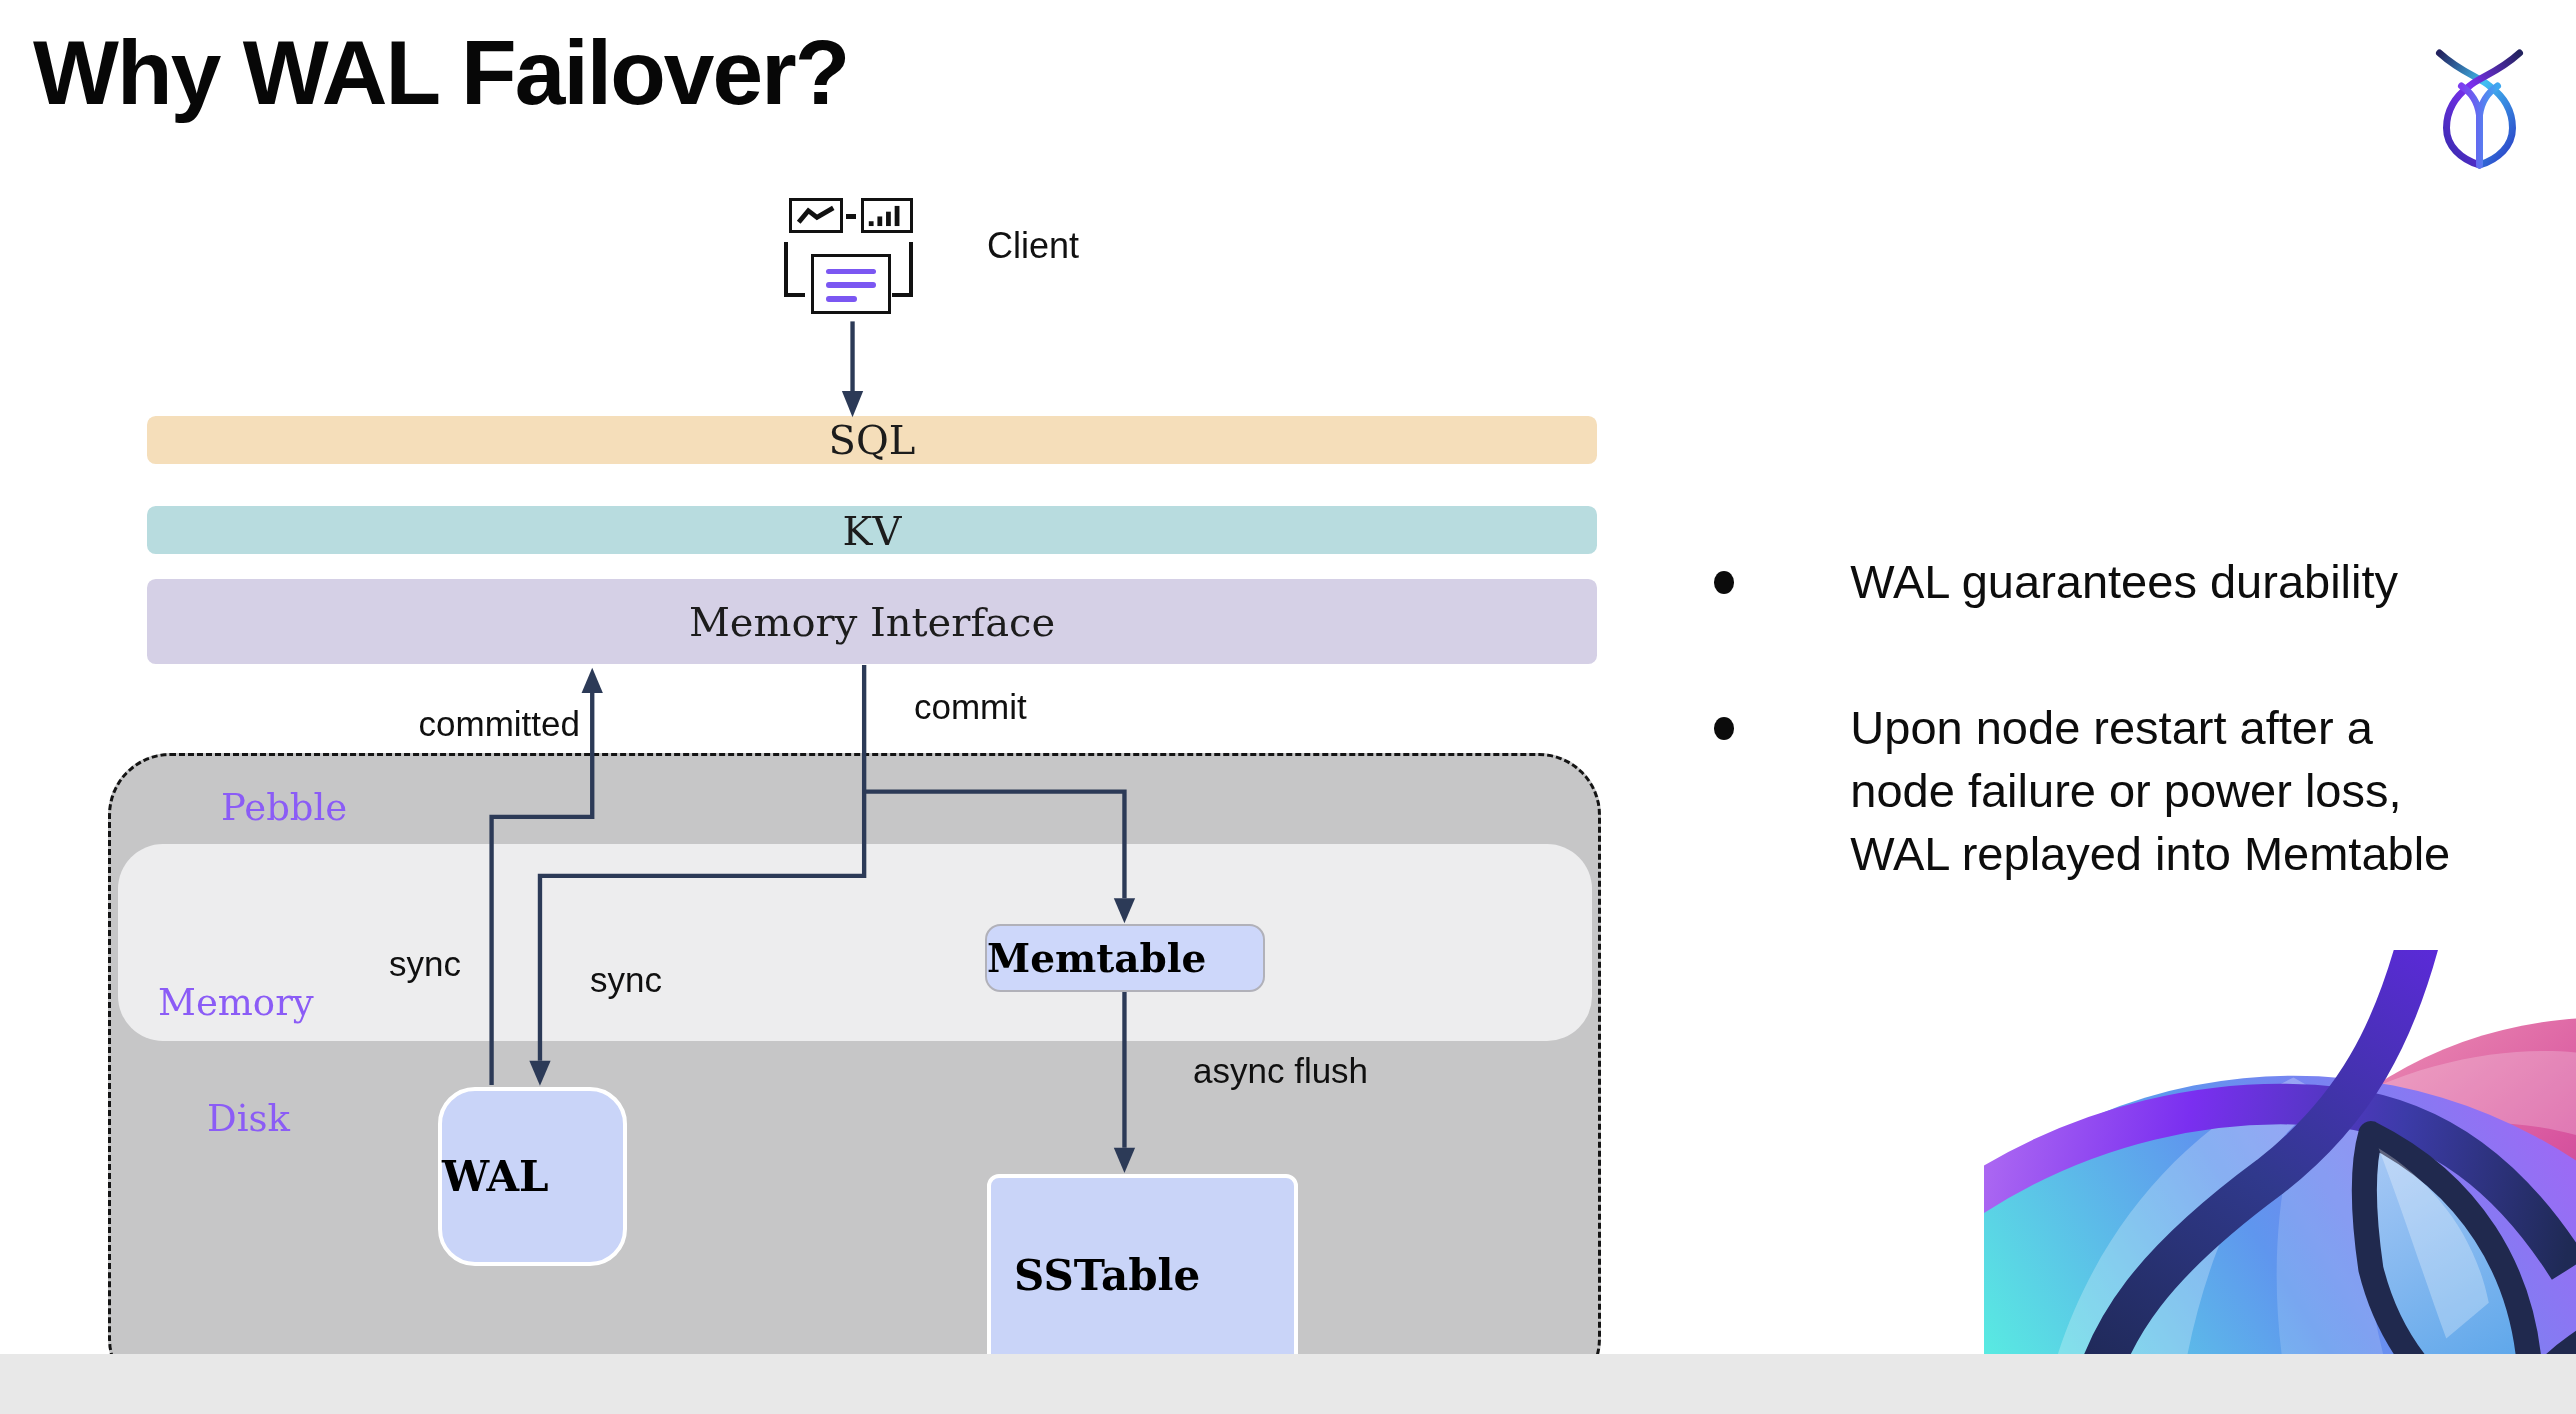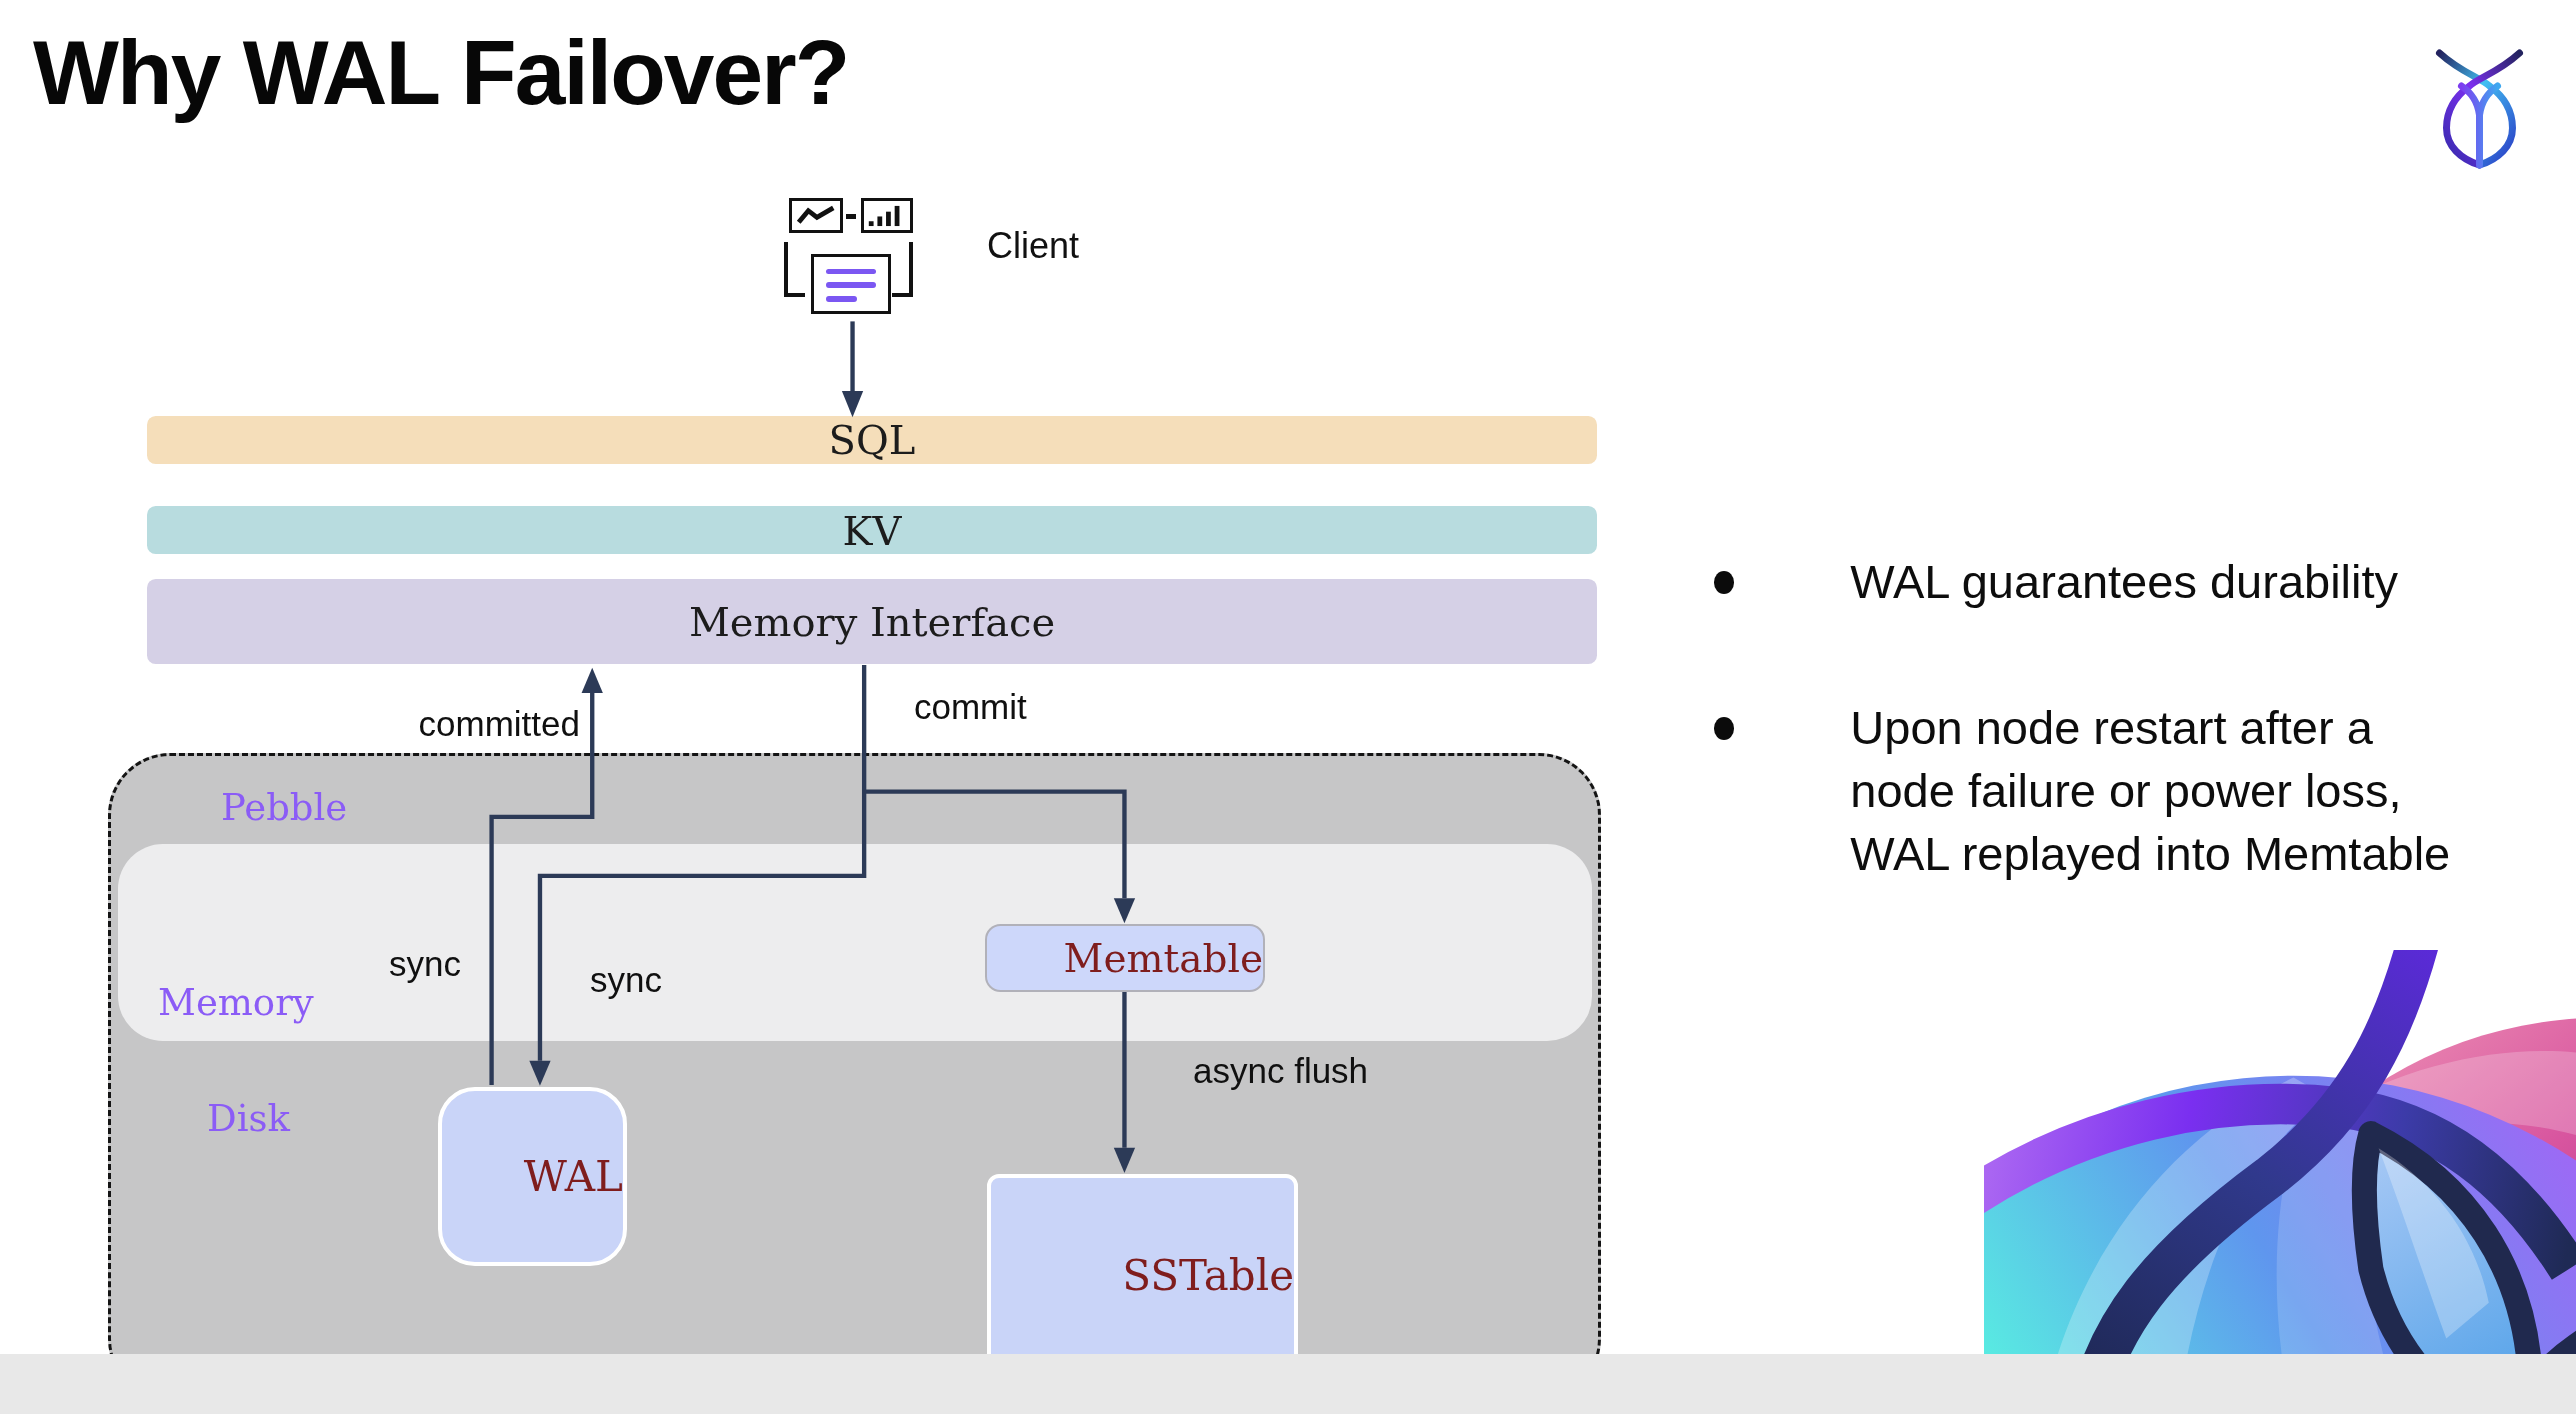--- a/index.html
+++ b/index.html
@@ -41,22 +41,22 @@
   .memory-band{
     left:118px;top:844px;width:1474px;height:197px;background:#ededee;border-radius:45px;
   }
   .zone-label{
     font-family:"DejaVu Serif","Liberation Serif",serif;font-size:37px;color:#8b5cf6;
   }
   .edge-label{font-size:35px;color:#101010;}
 
   
   .node{
-    position:absolute;display:flex;align-items:center;justify-content:flex-end;
-    font-family:"DejaVu Serif","Liberation Serif",serif;font-weight:normal;color:#7f1d1d;
+    position:absolute;display:flex;align-items:center;justify-content:flex-start;
+    font-family:"DejaVu Serif","Liberation Serif",serif;font-weight:bold;color:#000000;
   }
   .node-wal{left:438px;top:1087px;width:181px;height:171px;border:4.8px solid #ffffff;border-radius:37px;font-size:42px;}
   .node-memtable{left:985px;top:924px;width:276px;height:64px;border:2.9px solid #b1b1b9;border-radius:15.5px;font-size:39px;}
   .node-sstable{left:987px;top:1174px;width:280px;height:195px;border:4.8px solid #ffffff;border-radius:12px;font-size:42px;padding-left:23px;}
 
   
   .bullets{left:1693px;top:550px;width:832px;}
   .bullet-item{display:flex;margin:0 0 83px 0;}
   .bullet-dot{
     width:20.3px;height:23px;border-radius:50%;background:#0b0b0b;

